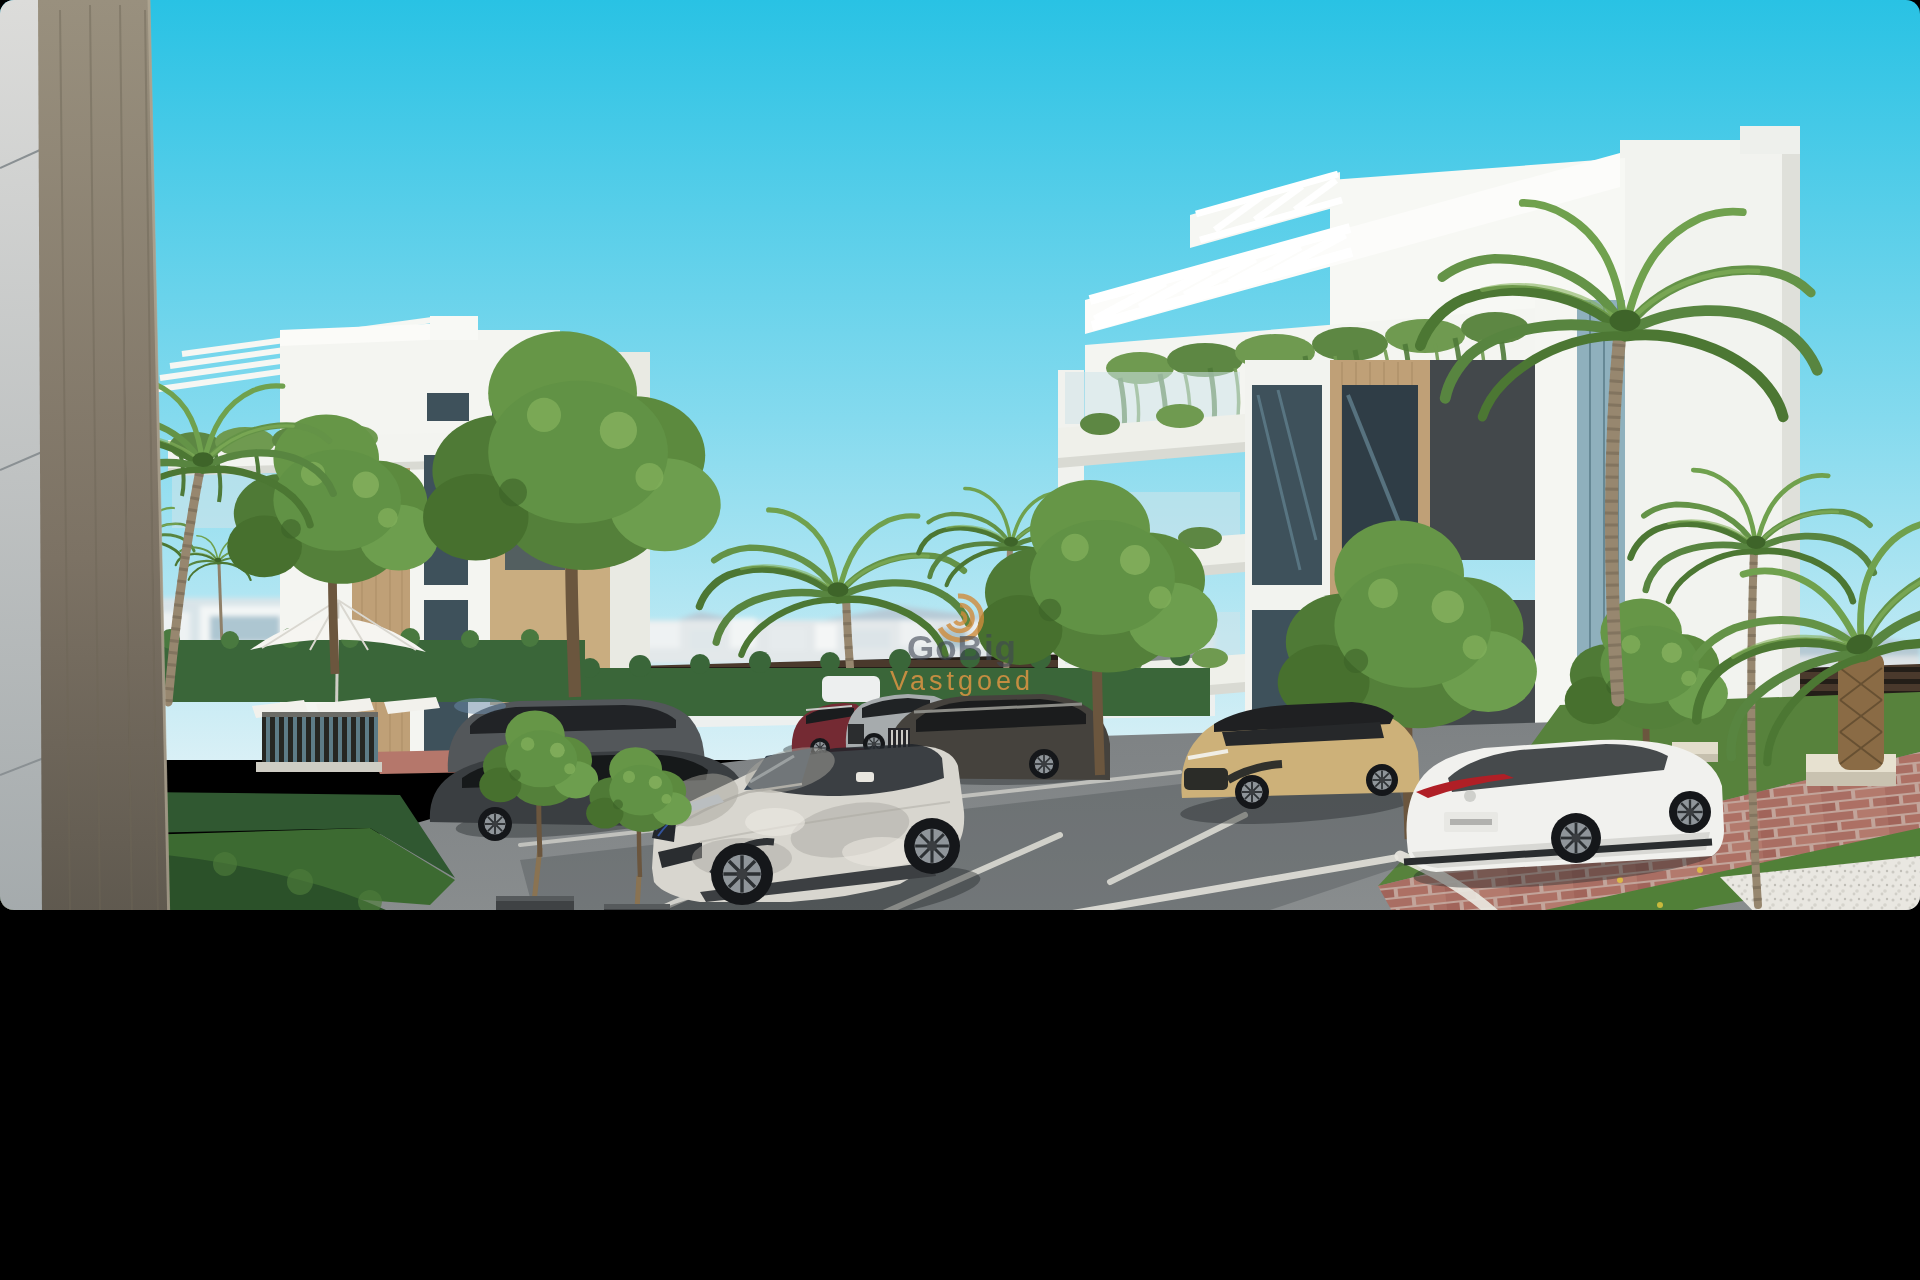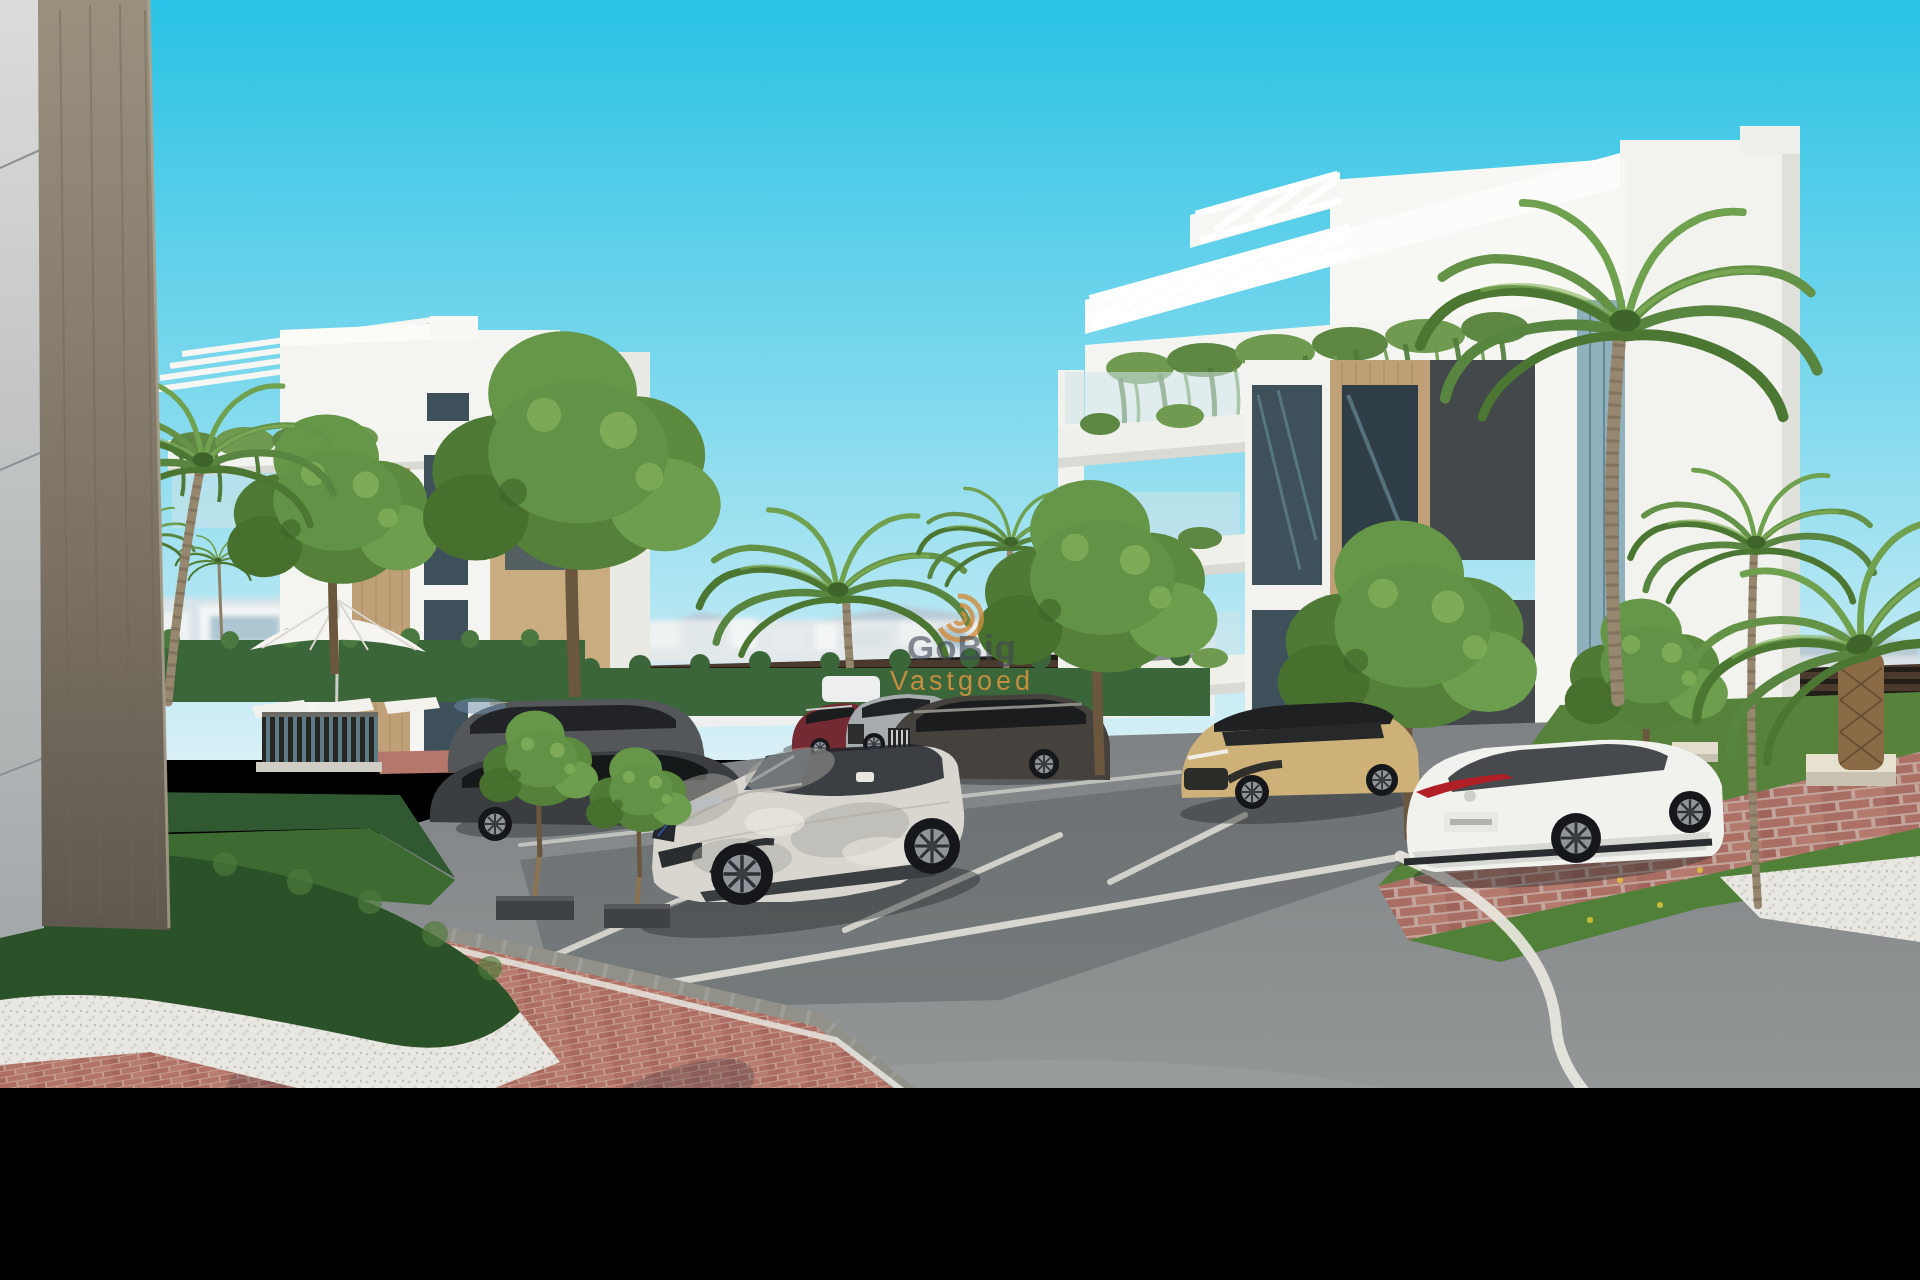--- a/index.html
+++ b/index.html
@@ -1,17 +1,17 @@
 <!DOCTYPE html>
 <html><head>
 <meta charset="utf-8">
 <title>Architectural render</title>
 <style>
   html,body{margin:0;padding:0;background:#000;}
-  .scene{position:relative;width:1920px;height:1088px;overflow:hidden;font-family:"Liberation Sans",sans-serif;}
+  .scene{position:relative;width:1920px;height:910px;overflow:hidden;font-family:"Liberation Sans",sans-serif;border-radius:14px;}
   svg{position:absolute;inset:0;display:block;}
   .white{fill:#f4f5f1}.white2{fill:#e9eae3}.shade{fill:#d9dad3}
   .glass{fill:#3e515b}.glasslt{fill:#cfe3ea;fill-opacity:.55}
   .tan{fill:#bfa077}.tan2{fill:#c9ad80}.anthr{fill:#43484b}
   .hedge{fill:#305831}.hedge2{fill:#3a6639}.hedge3{fill:#2b5129}
   .mark{stroke:#e9e7df;fill:none;stroke-linecap:round}
   .frond{fill:none;stroke-linecap:round}
   .trunkP{fill:none;stroke:#97876f;stroke-linecap:round}
   .ring{fill:none;stroke:#6e6250;stroke-opacity:.5;stroke-dasharray:3 9}
   .shadE{fill:#23282a;opacity:.42}

